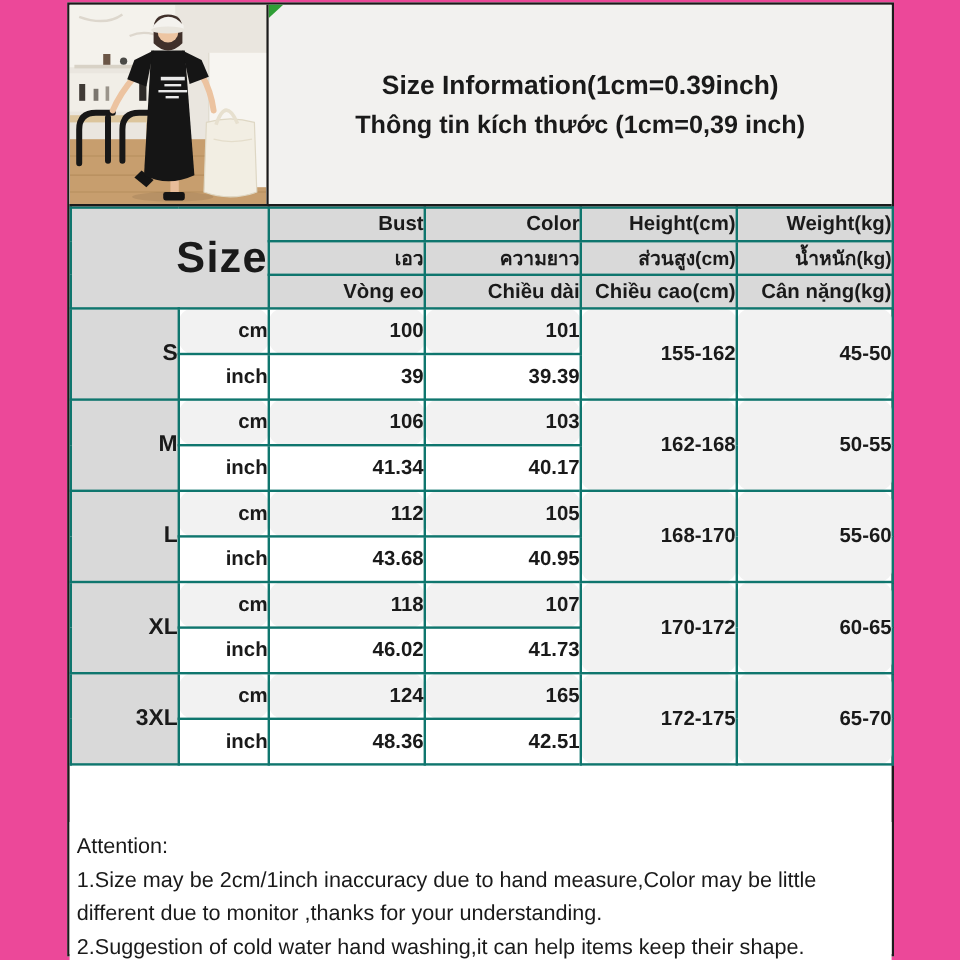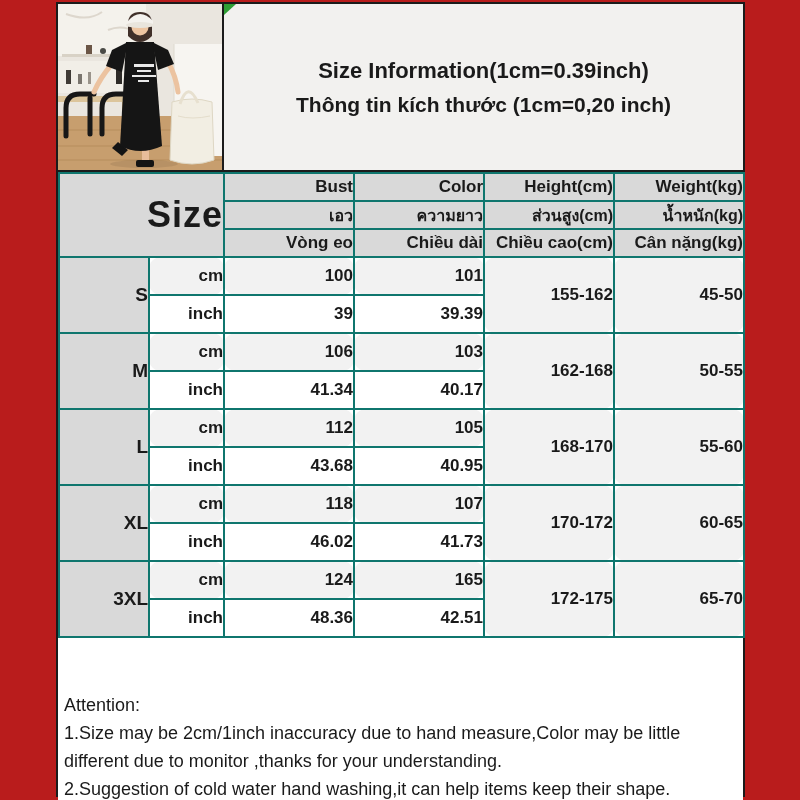--- a/index.html
+++ b/index.html
@@ -3,21 +3,21 @@
 <meta charset="utf-8">
 <style>
   * { box-sizing: border-box; margin: 0; padding: 0; }
   html,body { width:800px; height:800px; }
   body {
     background:#ffffff;
     font-family:"Liberation Sans","DejaVu Sans",sans-serif;
     color:#1a1a1a;
     position:relative;
   }
-  .page { position:absolute; left:0; top:0; width:800px; height:800px; background:#b91c1c; }
+  .page { position:absolute; left:0; top:0; width:800px; height:800px; background:#ec4899; }
 
   .content {
     position:absolute; left:56px; top:2px; width:689px; height:795px;
     border:2px solid #1b1b1b; background:#fff;
   }
 
   
   .top-band { display:flex; height:168px; border-bottom:2px solid #1b1b1b; position:relative; }
   .photo-cell { width:166px; height:100%; border-right:2px solid #1b1b1b; overflow:hidden; background:#eae6df; flex:0 0 166px; }
   .photo-cell svg { display:block; }
@@ -132,21 +132,21 @@
           <g>
             <path d="M114,98 Q134,92 154,98 L156,156 Q134,164 112,156 Z" fill="#f2eee3" stroke="#ded7c4" stroke-width="1"></path>
             <path d="M122,100 Q130,76 140,99" stroke="#e7e0cf" stroke-width="3" fill="none"></path>
             <path d="M120,112 Q134,116 152,112" stroke="#e4ddcb" stroke-width="1" fill="none"></path>
           </g>
         </svg>
       </div>
       <div class="corner-marker"></div>
       <div class="title-cell">
         <div class="title-en">Size Information(1cm=0.39inch)</div>
-        <div class="title-vi">Thông tin kích thước (1cm=0,20 inch)</div>
+        <div class="title-vi">Thông tin kích thước (1cm=0,39 inch)</div>
       </div>
     </div>
 
     <table class="size-table">
       <colgroup>
         <col style="width:90px">
           <col style="width:75px">
         <col style="width:130px">
           <col style="width:130px">
         <col style="width:130px">

